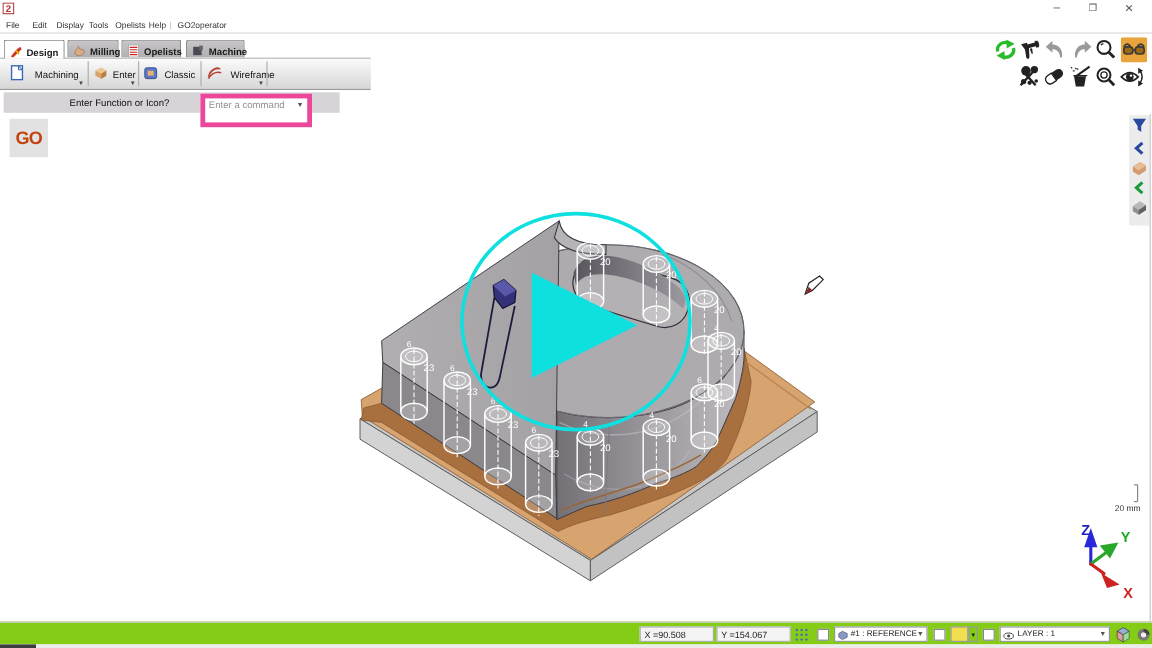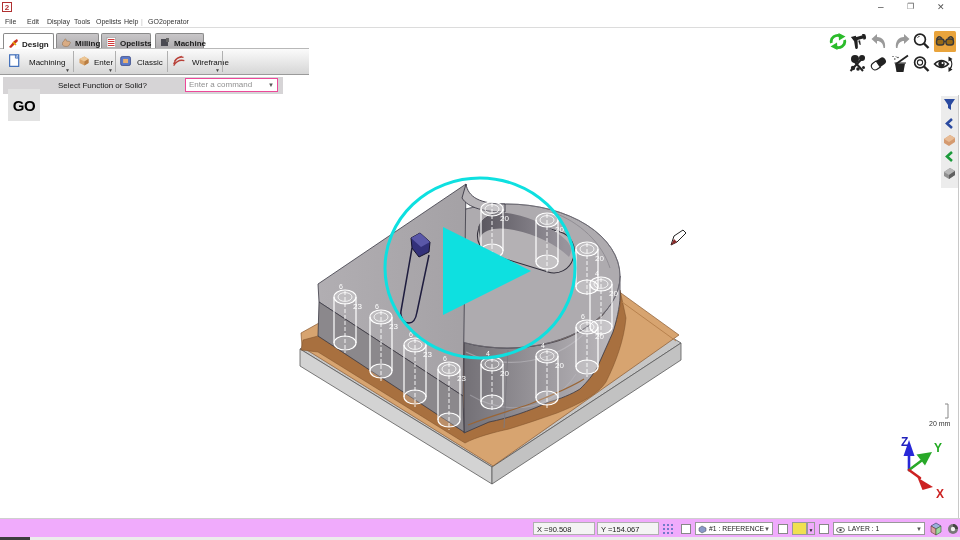--- a/index.html
+++ b/index.html
@@ -16,26 +16,26 @@
 .tab.active{background:#fff;height:16px;z-index:3;}
 .tab svg{margin-right:3px;flex:none;}
 #toolrow{left:0;top:48px;width:309px;height:27px;background:linear-gradient(#fbfbfb,#d6d6d6);
  border-top:1px solid #b8b8b8;border-bottom:1px solid #9a9a9a;}
 .tbtn{position:absolute;top:0;height:25px;font-size:8px;color:#111;white-space:nowrap;}
 .tbtn .lbl{position:absolute;top:9px;}
 .tbtn .sep{position:absolute;right:0;top:2px;bottom:2px;width:1px;background:#b0b0b0;}
 .tbtn .arr{position:absolute;bottom:1px;font-size:5px;color:#444;}
 #funcbar{left:3px;top:77px;width:280px;height:17px;background:#d6d4d6;font-size:8px;color:#111;}
 #funclabel{position:absolute;left:55px;top:4px;}
-#combo{position:absolute;left:182px;top:1px;width:93px;height:14px;background:#fff;border:1px solid #ec4899;
+#combo{position:absolute;left:164px;top:1px;width:93px;height:28px;background:#fff;border:4px solid #ec4899;
  font-size:8px;color:#909090;padding:1px 3px;white-space:nowrap;}
 #combo .chev{position:absolute;right:3px;top:3px;font-size:6px;color:#555;}
-#gologo{left:8px;top:89px;width:32px;height:32px;background:#e2e2e2;display:flex;align-items:center;justify-content:center;
- color:#000000;font-weight:bold;font-size:15px;letter-spacing:-0.5px;}
-#statusbar{left:0;top:518px;width:960px;height:19px;background:#f0abfc;border-top:1px solid #cfcfcf;font-size:7.5px;color:#222;}
+#gologo{left:8px;top:99px;width:32px;height:32px;background:#e2e2e2;display:flex;align-items:center;justify-content:center;
+ color:#c2410c;font-weight:bold;font-size:15px;letter-spacing:-0.5px;}
+#statusbar{left:0;top:518px;width:960px;height:19px;background:#84cc16;border-top:1px solid #cfcfcf;font-size:7.5px;color:#222;}
 .sfield{position:absolute;top:3px;height:13px;border:1px solid #b0b0b0;background:#f4f4f4;padding:2px 3px;white-space:nowrap;}
 .scombo{position:absolute;top:3px;height:13px;border:1px solid #999;background:#fff;padding:2px 3px;white-space:nowrap;font-size:6.8px;}
 .scb{position:absolute;top:5px;width:10px;height:10px;border:1px solid #888;background:#fff;}
 #bottomstrip{left:0;top:537px;width:960px;height:3px;background:#ececec;}
 #bottomdark{left:0;top:537px;width:30px;height:3px;background:#3d3d3d;}
 #rightcol{left:941px;top:96px;width:17px;height:92px;background:#ececec;}
 #canvasline{left:958px;top:95px;width:1px;height:423px;background:#c8c8c8;}
 .icon14{position:absolute;width:14px;height:14px;}
 </style>
 </head>
@@ -307,21 +307,21 @@
   <svg class="icon14" style="left:4px;top:5px" viewBox="0 0 17 17">
         <path d="M2,12 Q6,2 14,4 M2,14 Q7,6 15,8 M3,9 Q6,4 12,3" stroke="#b84038" stroke-width="1.6" fill="none"></path>
       </svg>
   <span class="lbl" style="left:24px">Wireframe</span>
       <span class="arr" style="right:3px">▼</span>
       <span class="sep"></span>
  </div>
 </div>
 
 <div id="funcbar" class="abs">
- <span id="funclabel">Select Function or Solid?</span>
+ <span id="funclabel">Enter Function or Icon?</span>
  <div id="combo">Enter a command<span class="chev">▼</span></div>
 </div>
 
 <div id="gologo" class="abs">GO</div>
 
 <div id="trow1" class="abs" style="left:827px;top:31px;width:133px;height:21px">
 <svg class="abs" style="left:2px;top:2px" width="18" height="17" viewBox="0 0 18 17">
  <path d="M2.5,10 A6.5,6 0 0 1 12,3.2" fill="none" stroke="#2abb2a" stroke-width="2.8"></path>
  <polygon points="9.5,0 16.5,3.5 10,7.5" fill="#2abb2a"></polygon>
  <path d="M15.5,7 A6.5,6 0 0 1 6,13.8" fill="none" stroke="#2abb2a" stroke-width="2.8"></path>

